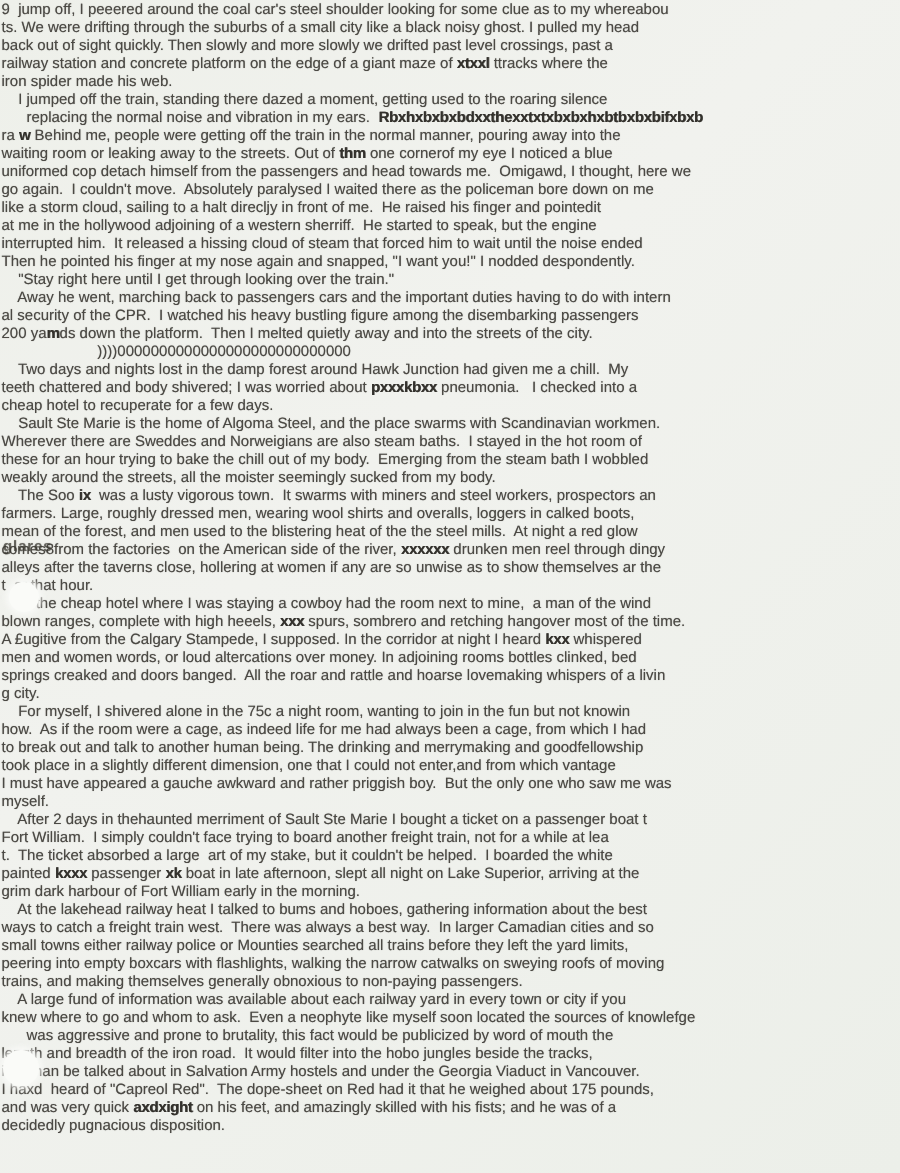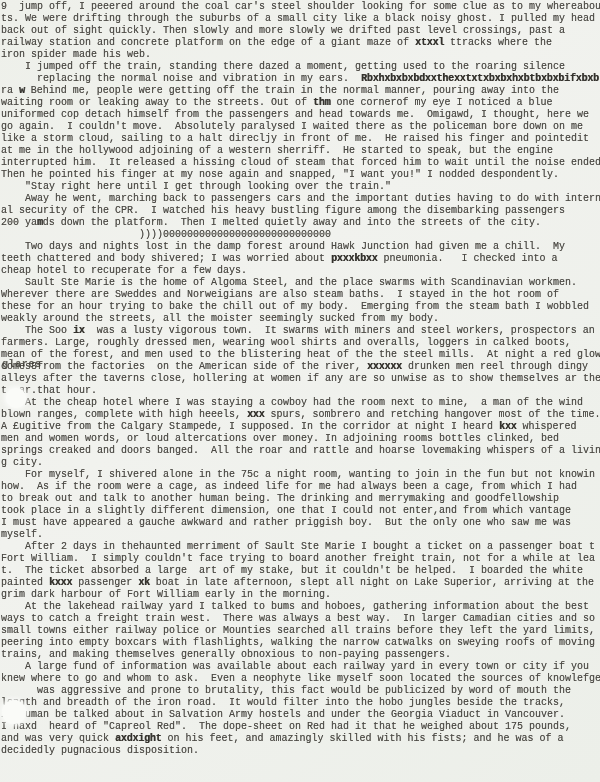--- a/index.html
+++ b/index.html
@@ -11,21 +11,21 @@
   }
   body {
     background: linear-gradient(135deg, #eef0ea 0%, #f1f2ee 40%, #ecefe9 100%);
   }
   .page {
     position: relative;
     width: 600px;
     height: 782px;
     padding: 1px 0 0 1px;
     box-sizing: border-box;
-    font-family: Liberation Mono, monospace;
+    font-family: Liberation Sans, sans-serif;
     font-size: 10px;
     line-height: 12px;
     color: #4b4944;
     overflow: hidden;
   }
   .line {
     white-space: pre;
     height: 12px;
     text-shadow: 0 0 0.6px rgba(64,62,56,0.55);
   }
@@ -104,21 +104,21 @@
     <div class="line">how.  As if the room were a cage, as indeed life for me had always been a cage, from which I had</div>
     <div class="line">to break out and talk to another human being. The drinking and merrymaking and goodfellowship</div>
     <div class="line">took place in a slightly different dimension, one that I could not enter,and from which vantage</div>
     <div class="line">I must have appeared a gauche awkward and rather priggish boy.  But the only one who saw me was</div>
     <div class="line">myself.</div>
     <div class="line">    After 2 days in thehaunted merriment of Sault Ste Marie I bought a ticket on a passenger boat t</div>
     <div class="line">Fort William.  I simply couldn't face trying to board another freight train, not for a while at lea</div>
     <div class="line">t.  The ticket absorbed a large  art of my stake, but it couldn't be helped.  I boarded the white</div>
     <div class="line">painted <span class="ot">kxxx</span> passenger <span class="ot">xk</span> boat in late afternoon, slept all night on Lake Superior, arriving at the</div>
     <div class="line">grim dark harbour of Fort William early in the morning.</div>
-    <div class="line">    At the lakehead railway yard I talked to bums and hoboes, gathering information about the best</div>
+    <div class="line">    At the lakehead railway heat I talked to bums and hoboes, gathering information about the best</div>
     <div class="line">ways to catch a freight train west.  There was always a best way.  In larger Camadian cities and so</div>
     <div class="line">small towns either railway police or Mounties searched all trains before they left the yard limits,</div>
     <div class="line">peering into empty boxcars with flashlights, walking the narrow catwalks on sweying roofs of moving</div>
     <div class="line">trains, and making themselves generally obnoxious to non-paying passengers.</div>
     <div class="line">    A large fund of information was available about each railway yard in every town or city if you</div>
     <div class="line">knew where to go and whom to ask.  Even a neophyte like myself soon located the sources of knowlefge</div>
     <div class="line">      was aggressive and prone to brutality, this fact would be publicized by word of mouth the</div>
     <div class="line">length and breadth of the iron road.  It would filter into the hobo jungles beside the tracks,</div>
     <div class="line">it human be talked about in Salvation Army hostels and under the Georgia Viaduct in Vancouver.</div>
     <div class="line">I haxd  heard of "Capreol Red".  The dope-sheet on Red had it that he weighed about 175 pounds,</div>

